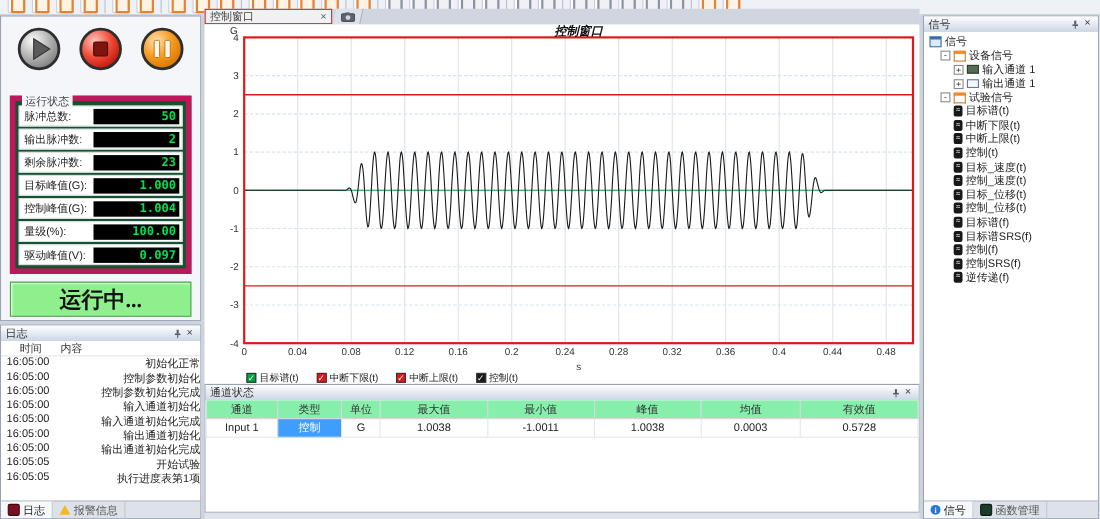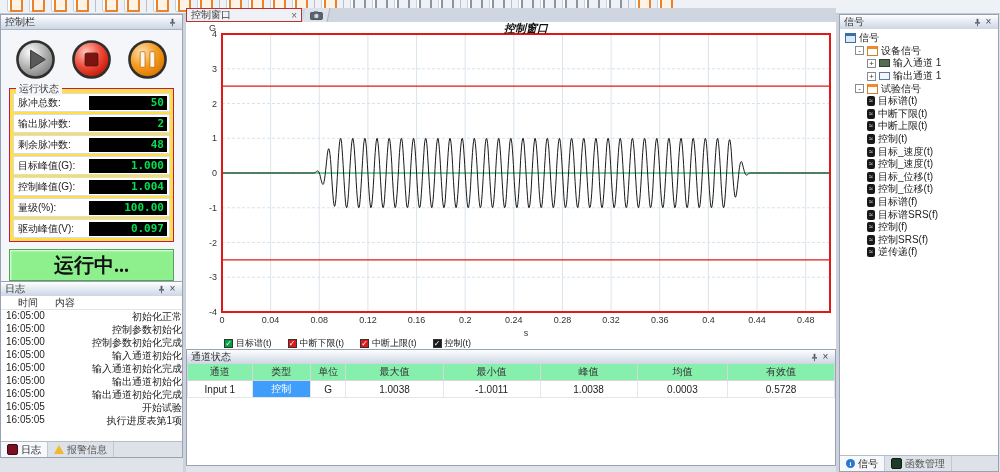--- a/index.html
+++ b/index.html
@@ -15,21 +15,21 @@
 
   
   .panel{position:absolute;background:#f4f6f9;border:1px solid #98a2b3;box-sizing:border-box;}
   .panel-title{height:14px;background:linear-gradient(#fdfeff,#ccd6e4);border-bottom:1px solid #aab4c4;display:flex;align-items:center;padding:0 4px;font-size:10px;color:#333;}
   .panel-title .t{flex:1;}
   .pt-btn{width:11px;height:11px;display:flex;align-items:center;justify-content:center;color:#445;font-size:10px;line-height:10px;cursor:default;}
 
   
   .btn-row{display:flex;justify-content:center;gap:15px;padding:9px 0 4px 0;}
   .ctl-btn{width:41px;height:41px;}
-  .status-group{margin:4px 8px 0 8px;border:1px solid #be185d;padding:2px 3px 1px 3px;position:relative;background:#fde047;}
+  .status-group{margin:18px 8px 0 8px;border:5px solid #be185d;padding:2px 3px 1px 3px;position:relative;background:#14532d;}
   .status-group .grp-title{position:absolute;top:-7px;left:6px;background:#f4f6f9;padding:0 3px;font-size:10px;color:#444;}
   .field-row{display:flex;justify-content:space-between;align-items:center;height:17px;background:#fff;border:1px solid #d9dde3;margin:2px 0;padding:0 2px 0 4px;}
   .field-row .lbl{font-size:10px;color:#222;}
   .lcd{width:78px;height:14px;background:#000;color:#00e050;font-family:"DejaVu Sans Mono",monospace;font-size:11px;font-weight:bold;text-align:right;padding:0 3px;line-height:14px;box-sizing:border-box;}
   .run-banner{margin:7px 8px 0 8px;height:30px;background:#8df08d;border:1px solid #58a058;box-shadow:inset 1px 1px 2px rgba(255,255,255,.8);display:flex;align-items:center;justify-content:center;font-size:20px;font-weight:bold;color:#111;font-family:"Liberation Serif",serif;}
 
   
   .log-body{position:absolute;top:14px;left:0;right:0;bottom:15px;background:#fff;overflow:hidden;}
   .log-head{display:flex;height:13px;border-bottom:1px solid #e2e5ea;color:#333;font-size:10px;text-align:center;}
   .log-head span{padding-left:5px;}
@@ -174,30 +174,20 @@
         <div class="glyph"></div>
       </div>
       <div class="tb-icon">
         <div class="glyph"></div>
       </div>
     </div>
 
   <div style="position:absolute;left:0;top:14px;width:183px;height:458px;">
 
     <div class="panel" style="left:0;top:0;width:183px;height:278px;">
-      <div class="panel-title">
-        <span class="t">控制栏</span>
-        <span class="pt-btn">
-          <svg width="9" height="9" viewBox="0 0 9 9">
-              <rect x="3.6" y="0.8" width="1.8" height="3.6" fill="#556"></rect>
-              <rect x="2" y="4.2" width="5" height="1.4" fill="#556"></rect>
-              <rect x="4.1" y="5.6" width="0.9" height="2.6" fill="#556"></rect>
-            </svg>
-        </span>
-      </div>
 
       <div class="btn-row">
         <svg class="ctl-btn" viewBox="0 0 42 42">
           <defs>
             <radialGradient id="gPlay" cx="35%" cy="30%" r="75%">
               <stop offset="0%" stop-color="#fdfdfd"></stop>
                 <stop offset="55%" stop-color="#b3b3b3"></stop>
                 <stop offset="100%" stop-color="#7e7e7e"></stop>
             </radialGradient>
           </defs>
@@ -237,21 +227,21 @@
         <div class="field-row">
           <span class="lbl">脉冲总数:</span>
           <span class="lcd">50</span>
         </div>
         <div class="field-row">
           <span class="lbl">输出脉冲数:</span>
           <span class="lcd">2</span>
         </div>
         <div class="field-row">
           <span class="lbl">剩余脉冲数:</span>
-          <span class="lcd">48</span>
+          <span class="lcd">23</span>
         </div>
         <div class="field-row">
           <span class="lbl">目标峰值(G):</span>
           <span class="lcd">1.000</span>
         </div>
         <div class="field-row">
           <span class="lbl">控制峰值(G):</span>
           <span class="lcd">1.004</span>
         </div>
         <div class="field-row">
@@ -262,21 +252,21 @@
           <span class="lbl">驱动峰值(V):</span>
           <span class="lcd">0.097</span>
         </div>
       </div>
 
       <div class="run-banner">运行中...</div>
     </div>
 
     <div class="hsplit" style="top:278px;"></div>
 
-    <div class="panel" style="left:0;top:267px;width:183px;height:177px;">
+    <div class="panel" style="left:0;top:281px;width:183px;height:177px;">
       <div class="panel-title">
         <span class="t">日志</span>
         <span class="pt-btn">
           <svg width="9" height="9" viewBox="0 0 9 9">
               <rect x="3.6" y="0.8" width="1.8" height="3.6" fill="#556"></rect>
               <rect x="2" y="4.2" width="5" height="1.4" fill="#556"></rect>
               <rect x="4.1" y="5.6" width="0.9" height="2.6" fill="#556"></rect>
             </svg>
         </span>
         <span class="pt-btn">×</span>

